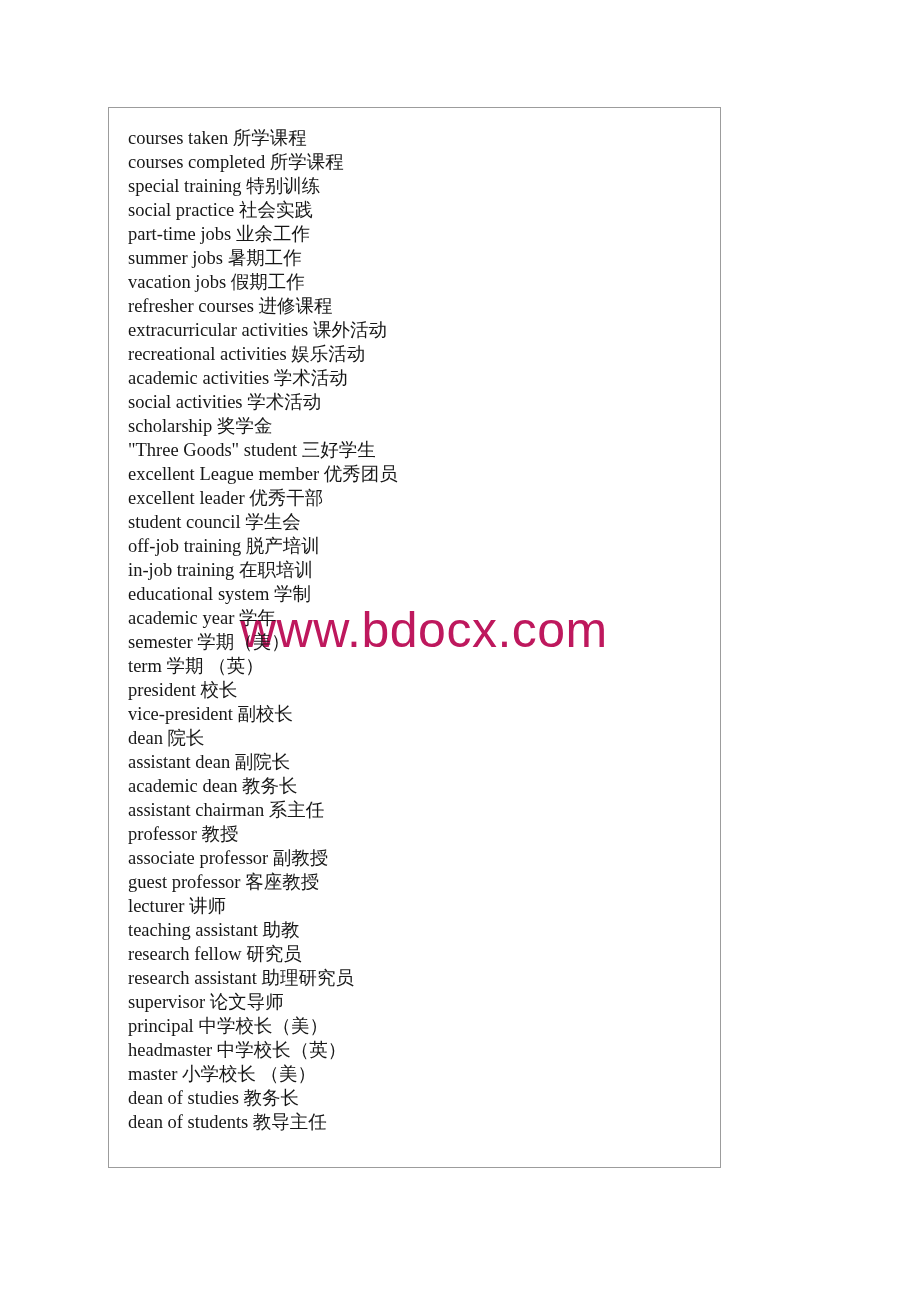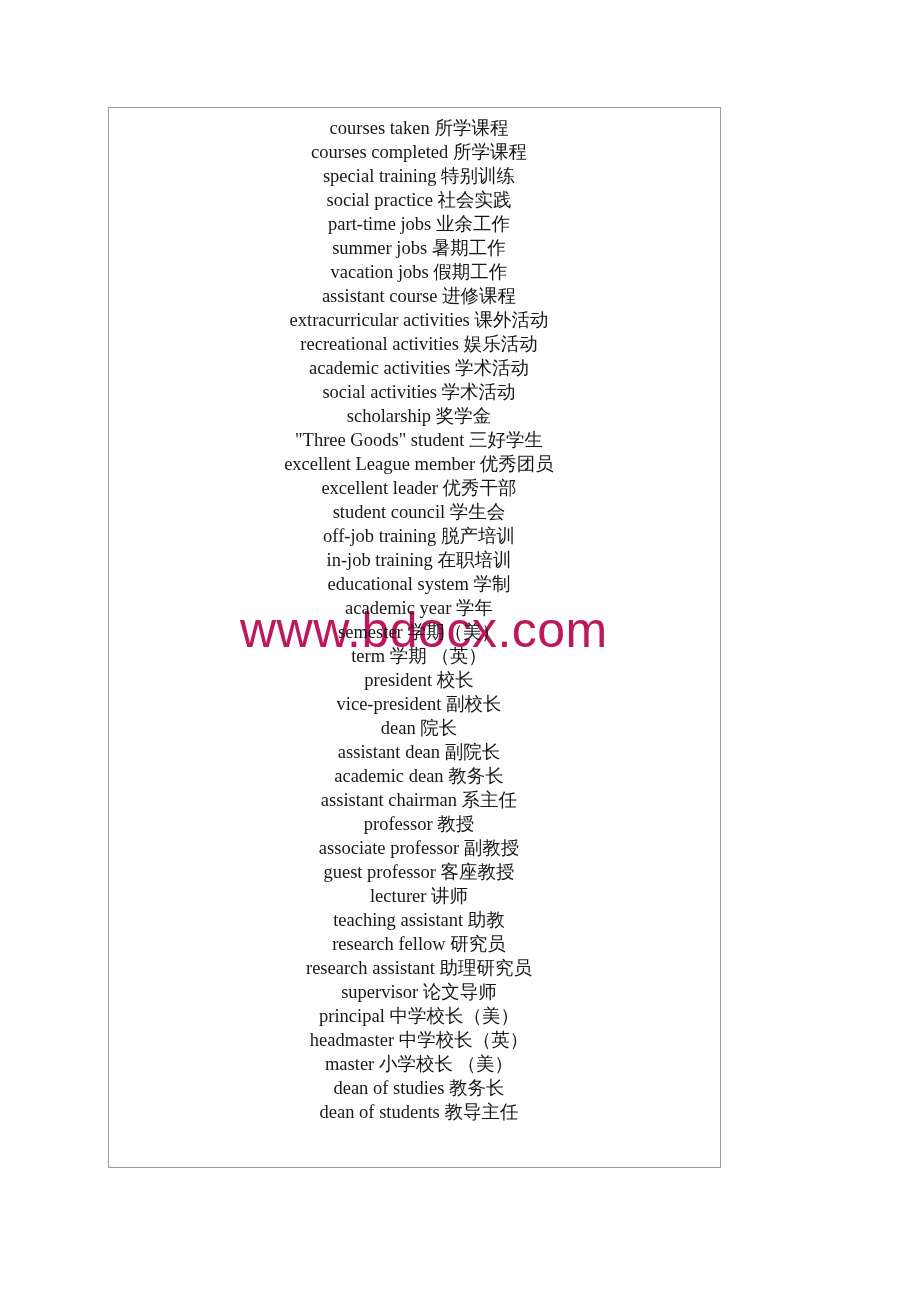--- a/index.html
+++ b/index.html
@@ -50,23 +50,22 @@
     width: 613px;
     height: 1061px;
     box-sizing: border-box;
     border: 1px solid #9c9c9c;
     background: transparent;
     z-index: 2;
   }
 
   #glossary-list {
     list-style: none;
-    margin: 0;
+    margin: 10px;
     padding: 8px 0 0 9px;
-    text-align: center;
   }
 
   #glossary-list li {
     font-size: 18.5px;
     line-height: 24px;
     height: 24px;
     color: #171717;
     white-space: nowrap;
     font-family: "Liberation Serif", "DejaVu Serif", serif;
   }
@@ -80,21 +79,21 @@
 
   <div id="glossary-box">
     <ul id="glossary-list">
         <li>courses taken 所学课程</li>
         <li>courses completed 所学课程</li>
         <li>special training 特别训练</li>
         <li>social practice 社会实践</li>
         <li>part-time jobs 业余工作</li>
         <li>summer jobs 暑期工作</li>
         <li>vacation jobs 假期工作</li>
-        <li>assistant course 进修课程</li>
+        <li>refresher courses 进修课程</li>
         <li>extracurricular activities 课外活动</li>
         <li>recreational activities 娱乐活动</li>
         <li>academic activities 学术活动</li>
         <li>social activities 学术活动</li>
         <li>scholarship 奖学金</li>
         <li>"Three Goods" student 三好学生</li>
         <li>excellent League member 优秀团员</li>
         <li>excellent leader 优秀干部</li>
         <li>student council 学生会</li>
         <li>off-job training 脱产培训</li>

